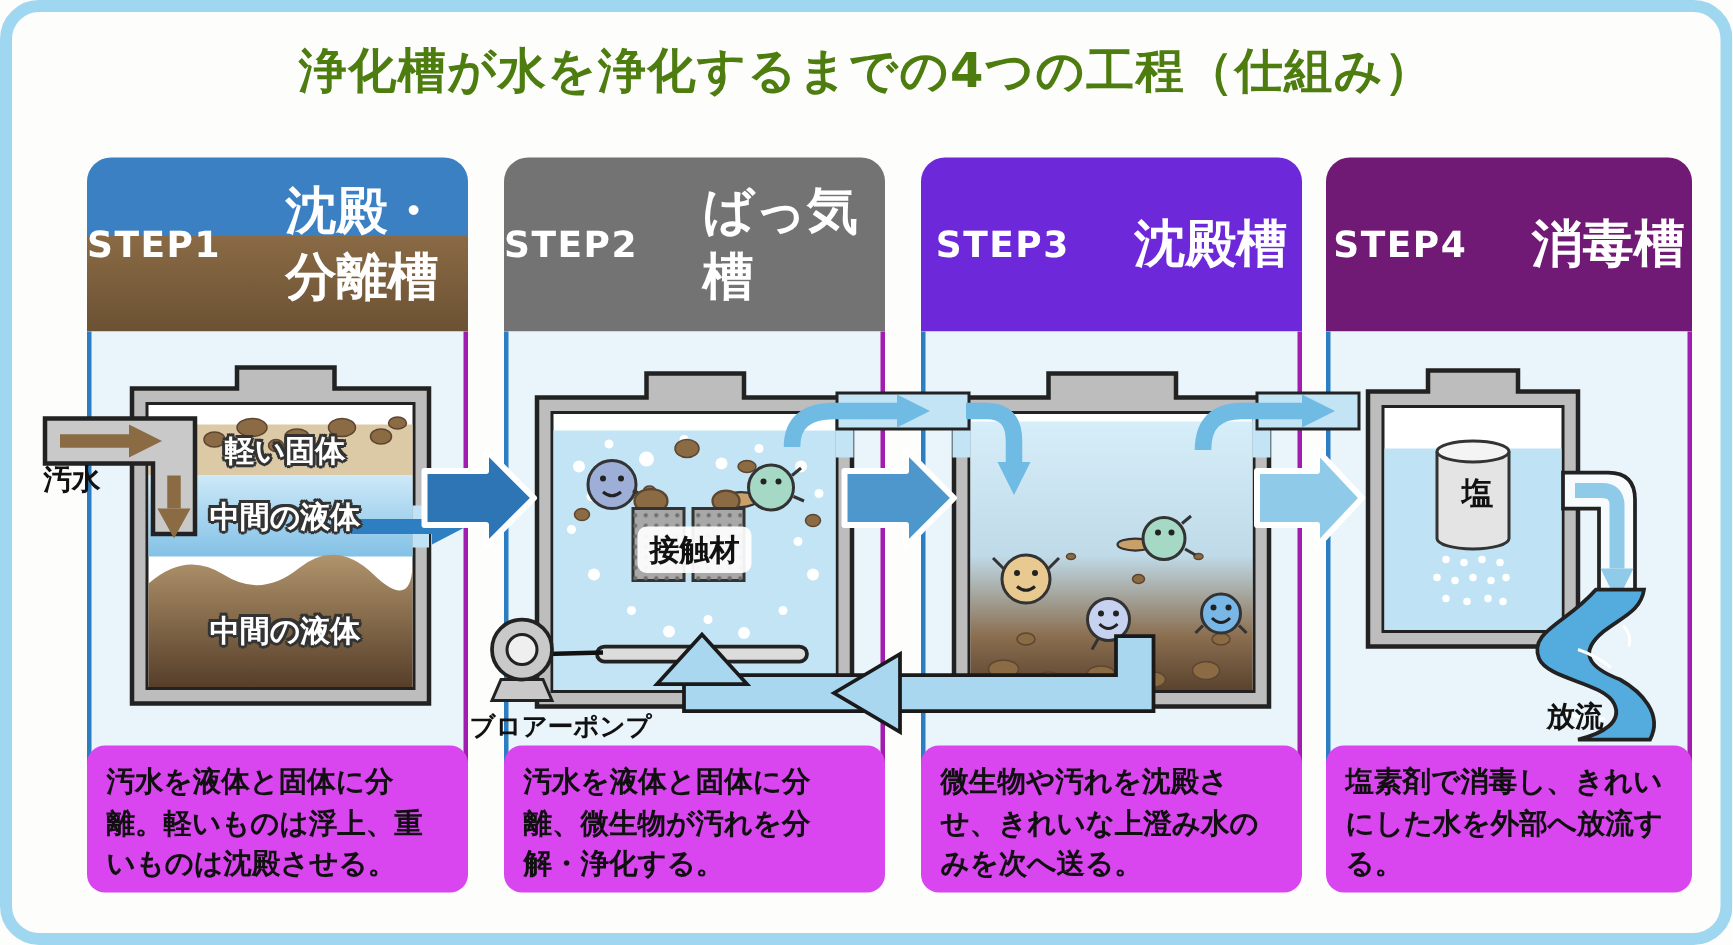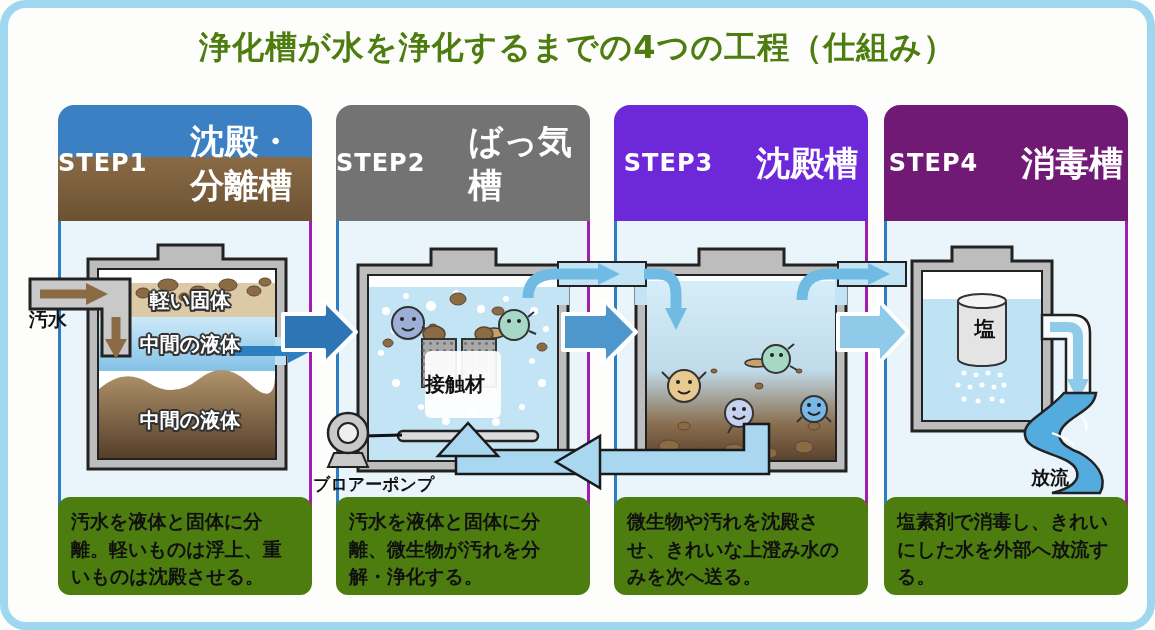--- a/index.html
+++ b/index.html
@@ -14,29 +14,29 @@
        justify-content:center;color:#fff;position:relative;}
   .hdr-step{font-size:24px;letter-spacing:1px;font-weight:600;line-height:1.25;}
   .hdr-name{font-size:34px;font-weight:800;line-height:1.3;margin-left:43px;}
   .hdr.h1{background:linear-gradient(to bottom,#3A80C2 0,#3A80C2 45%,#8A6A45 45%,#6B5233 100%);}
   .hdr.h2{background:#737373;}
   .hdr.h3{background:#6d28d9;}
   .hdr.h4{background:#701a75;}
   .pbody{position:relative;height:295px;background:#EAF4FB;border-left:3px solid #2B7EC1;
          border-right:3px solid #a21caf;box-sizing:border-box;}
   .pbody svg{position:absolute;left:-3px;top:0;overflow:visible;}
-  .desc{position:absolute;top:392px;left:0;right:0;height:98px;background:#4d7c0f;border-radius:12px;
+  .desc{position:absolute;top:392px;left:0;right:0;height:98px;background:#d946ef;border-radius:12px;
         box-sizing:border-box;padding:11px 13px;font-size:19px;font-weight:700;line-height:1.45;color:#101010;}
   .p4 .desc{right:0;}
   .wlabel{position:absolute;color:#fff;font-weight:800;font-size:20px;text-align:center;z-index:3;
     text-shadow:2px 0 0 #333,-2px 0 0 #333,0 2px 0 #333,0 -2px 0 #333,
                 1.5px 1.5px 0 #333,-1.5px 1.5px 0 #333,1.5px -1.5px 0 #333,-1.5px -1.5px 0 #333;}
   .blabel{position:absolute;color:#111;font-weight:800;z-index:3;}
   .pill{position:absolute;z-index:3;background:rgba(255,255,255,.93);border-radius:6px;color:#111;
-        font-weight:800;font-size:20px;text-align:left;padding:20px 0;}
+        font-weight:800;font-size:20px;text-align:center;padding:2px 0;}
   .overlay{position:absolute;inset:0;z-index:5;pointer-events:none;}
 </style>
 </head>
 <body>
 
 <div class="page">
   <div class="frame"></div>
   <div class="title">浄化槽が水を浄化するまでの4つの工程（仕組み）</div>
 
   <div class="panel p1">

